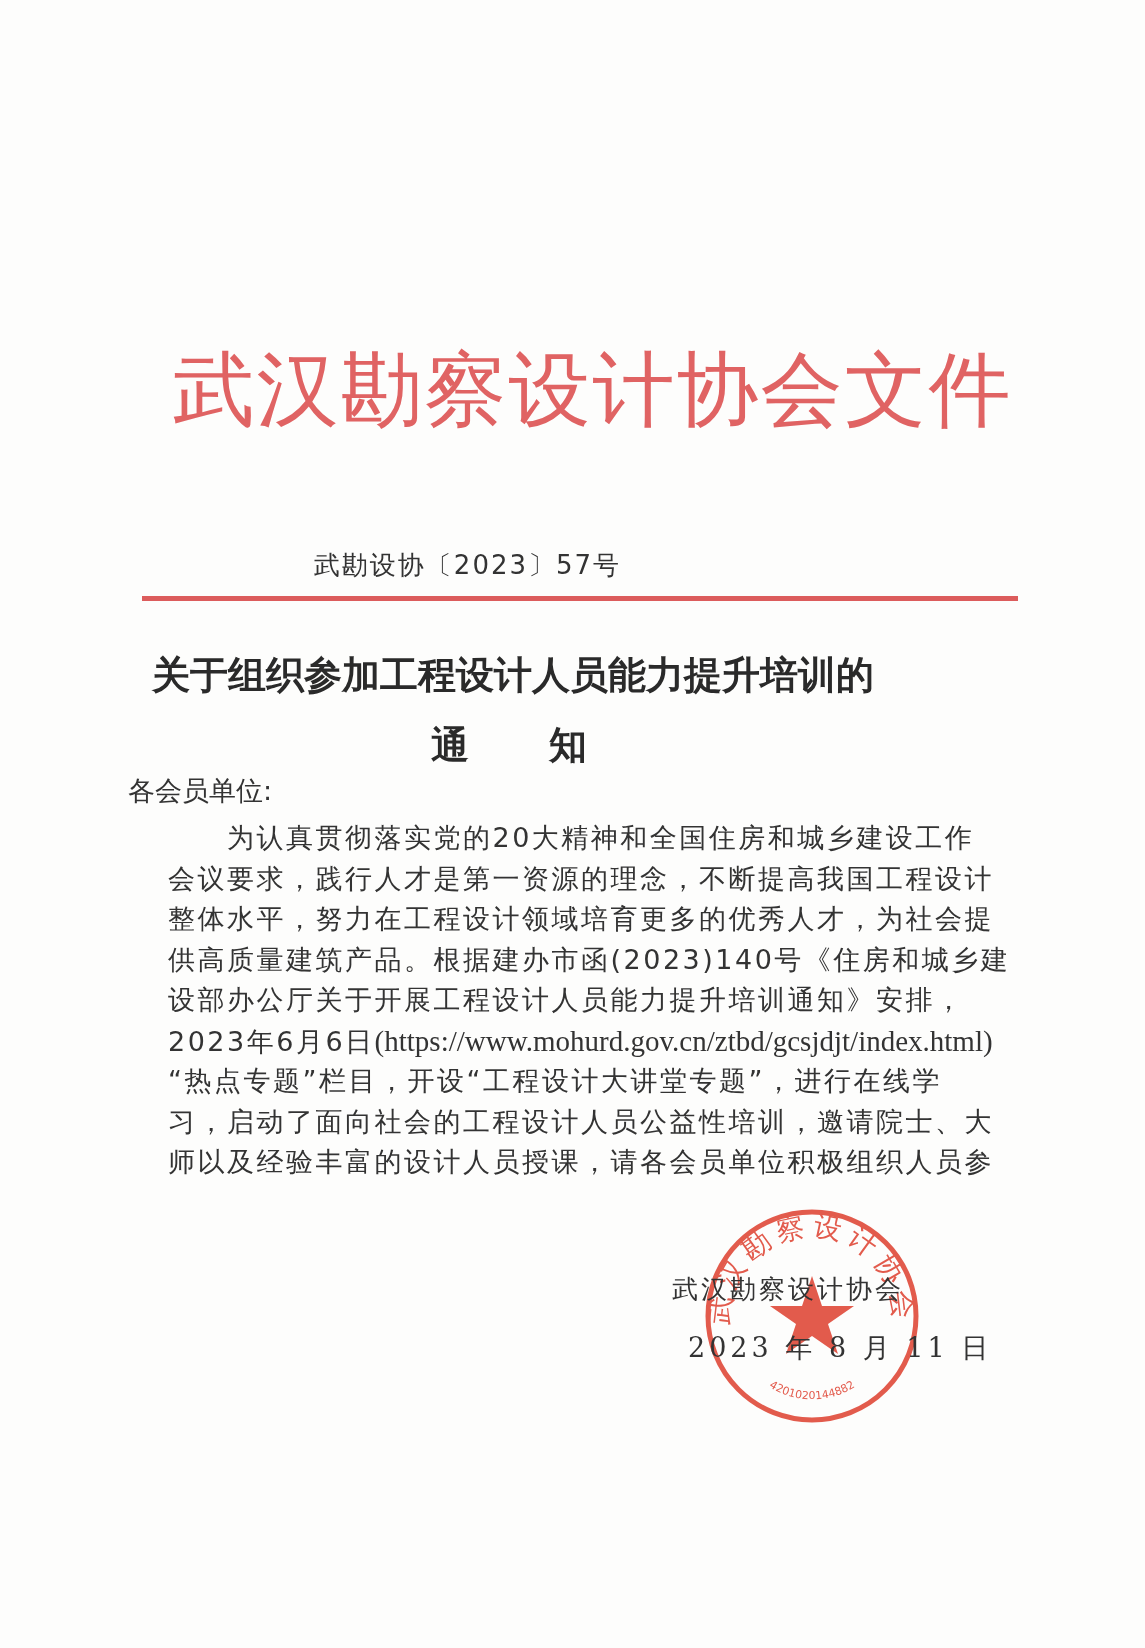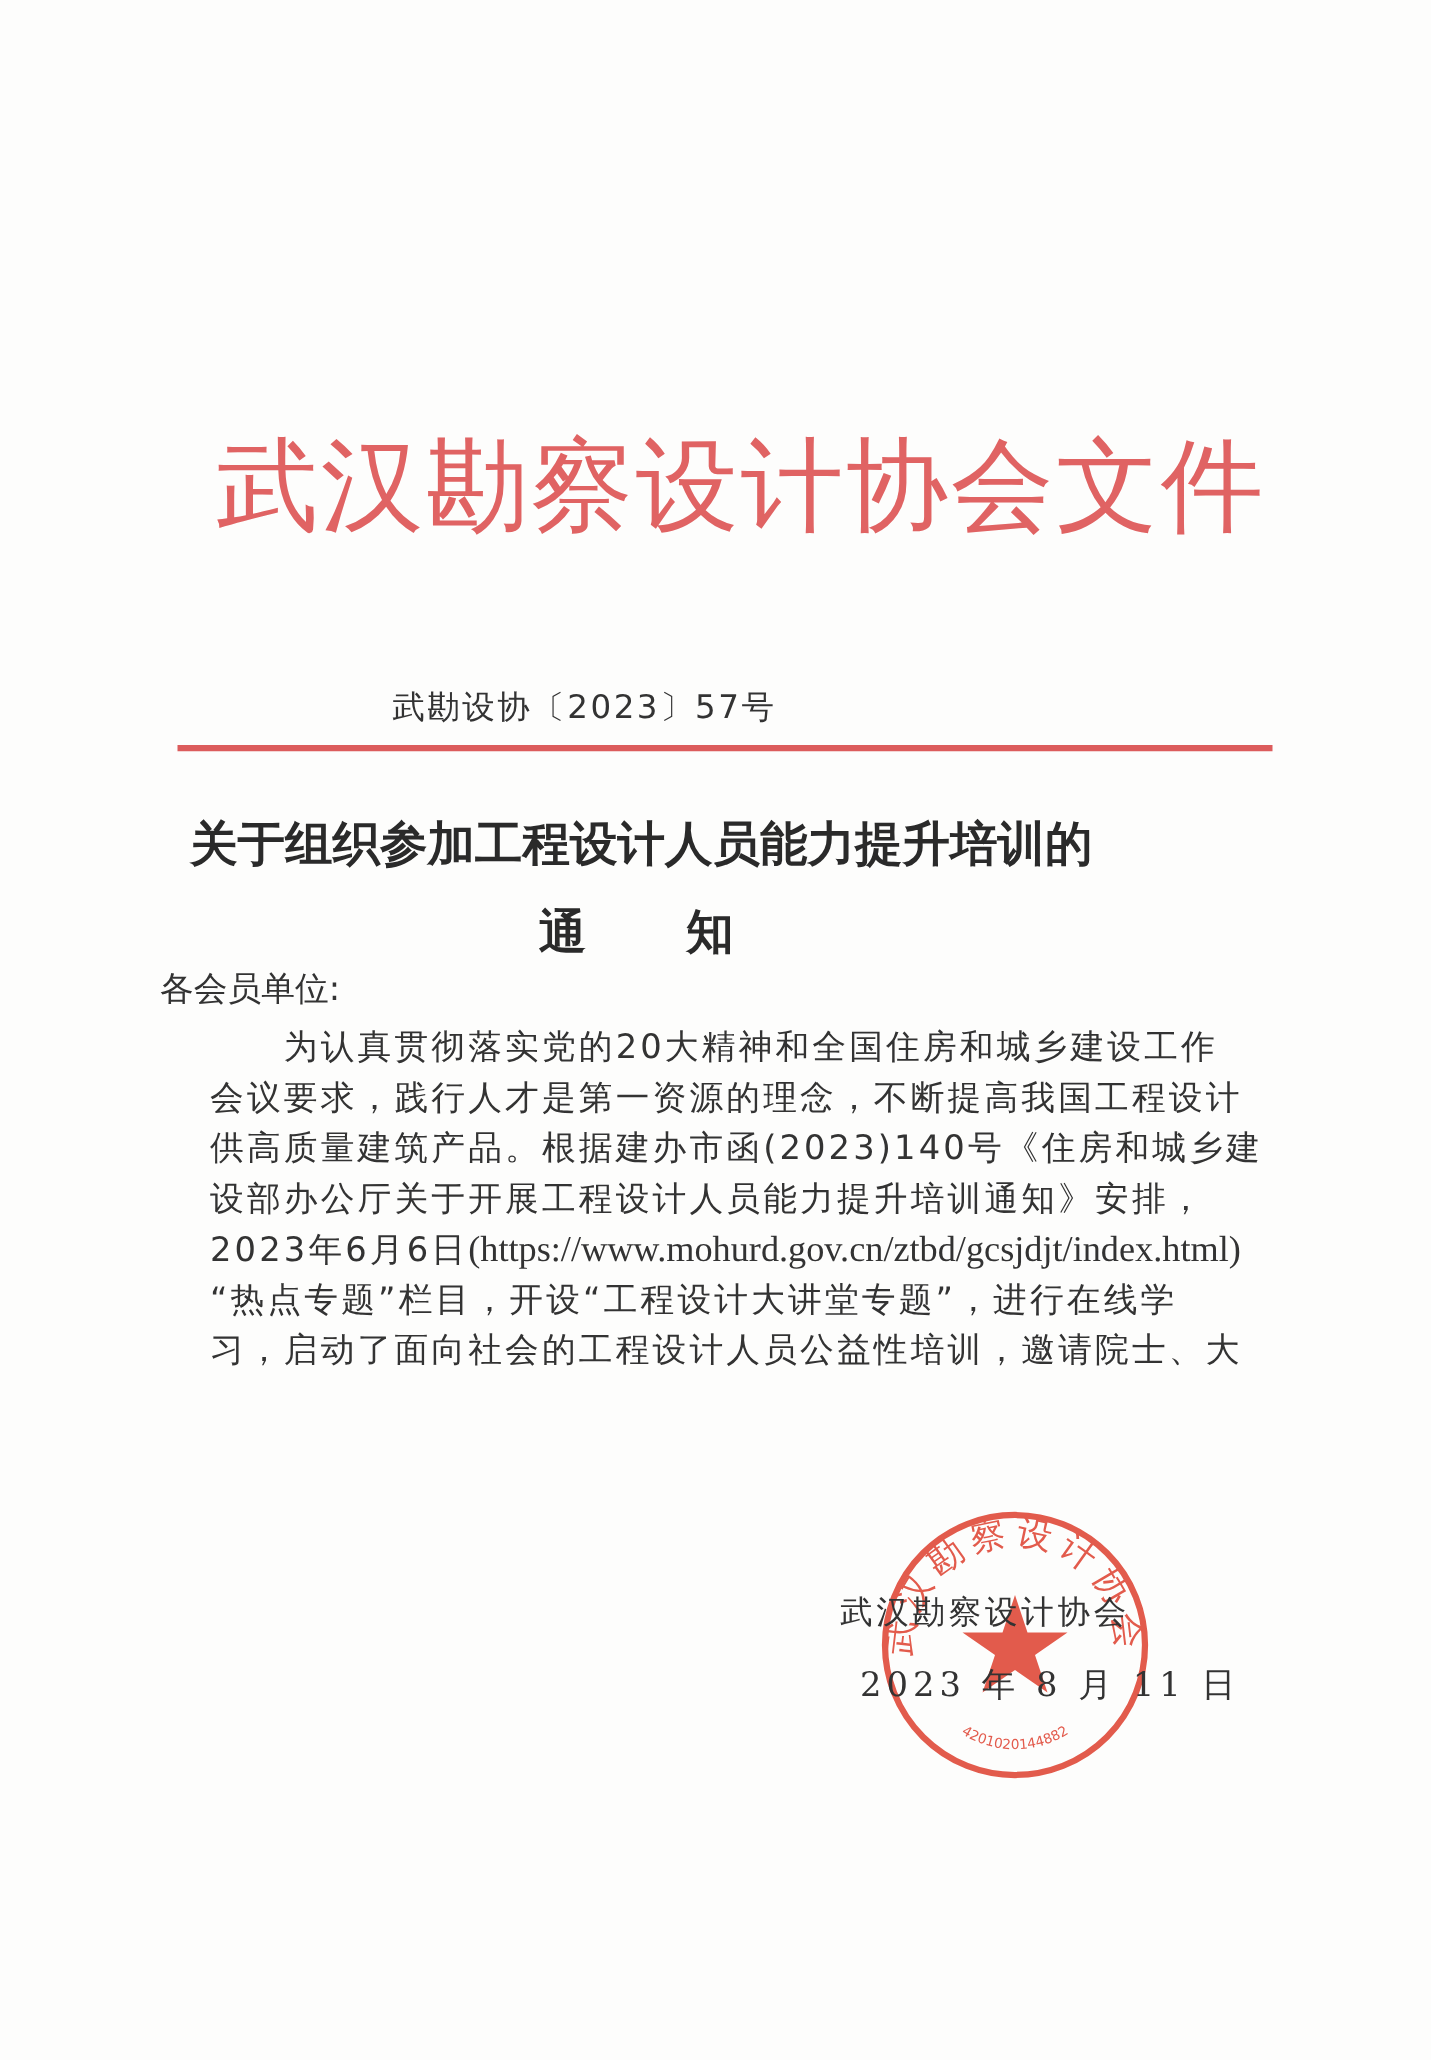--- a/index.html
+++ b/index.html
@@ -102,25 +102,27 @@
 <div class="notice-title">
   <div>关于组织参加工程设计人员能力提升培训的</div>
   <div class="line2">通知</div>
 </div>
 
 <div class="salutation">各会员单位:</div>
 
 <div class="body-para">
   <span class="line">　　为认真贯彻落实党的20大精神和全国住房和城乡建设工作</span>
   <span class="line">会议要求，践行人才是第一资源的理念，不断提高我国工程设计</span>
+  <span class="line">整体水平，努力在工程设计领域培育更多的优秀人才，为社会提</span>
   <span class="line">供高质量建筑产品。根据建办市函(2023)140号《住房和城乡建</span>
   <span class="line">设部办公厅关于开展工程设计人员能力提升培训通知》安排，</span>
   <span class="line"><span>2023年6月6日</span><span class="url">(https://www.mohurd.gov.cn/ztbd/gcsjdjt/index.html)</span></span>
   <span class="line">“热点专题”栏目，开设“工程设计大讲堂专题”，进行在线学</span>
   <span class="line">习，启动了面向社会的工程设计人员公益性培训，邀请院士、大</span>
+  <span class="line">师以及经验丰富的设计人员授课，请各会员单位积极组织人员参</span>
 </div>
 
 <svg class="seal" viewBox="0 0 220 220">
   <circle cx="110" cy="110" r="104" fill="none" stroke="#e04a3a" stroke-width="5"></circle>
   <defs>
     <path id="sealArc" d="M 30 130 A 82 82 0 1 1 190 130"></path>
     <path id="sealNum" d="M 45 160 A 80 80 0 0 0 175 160"></path>
   </defs>
   <text font-family="DejaVu Serif, serif" font-size="28" fill="#e04a3a" letter-spacing="6">
     <textPath href="#sealArc" startOffset="50%" text-anchor="middle">武汉勘察设计协会</textPath>

